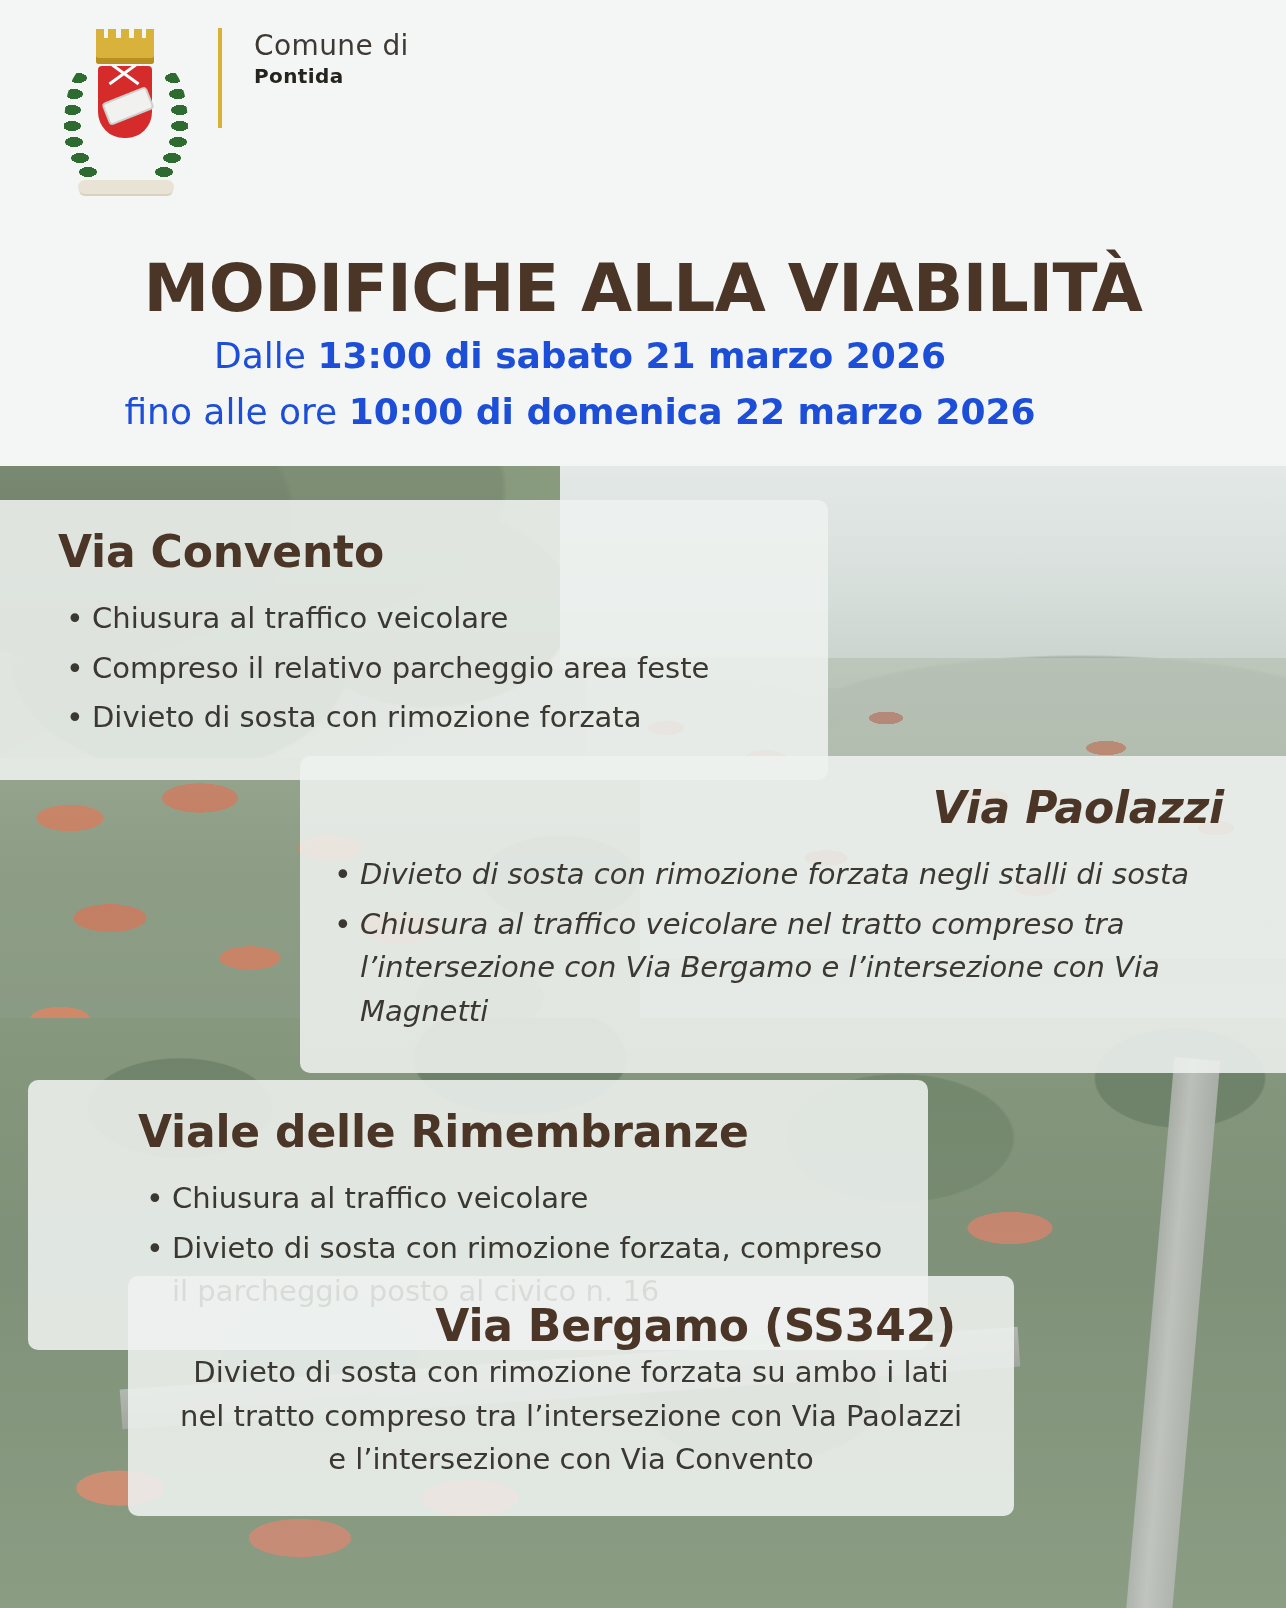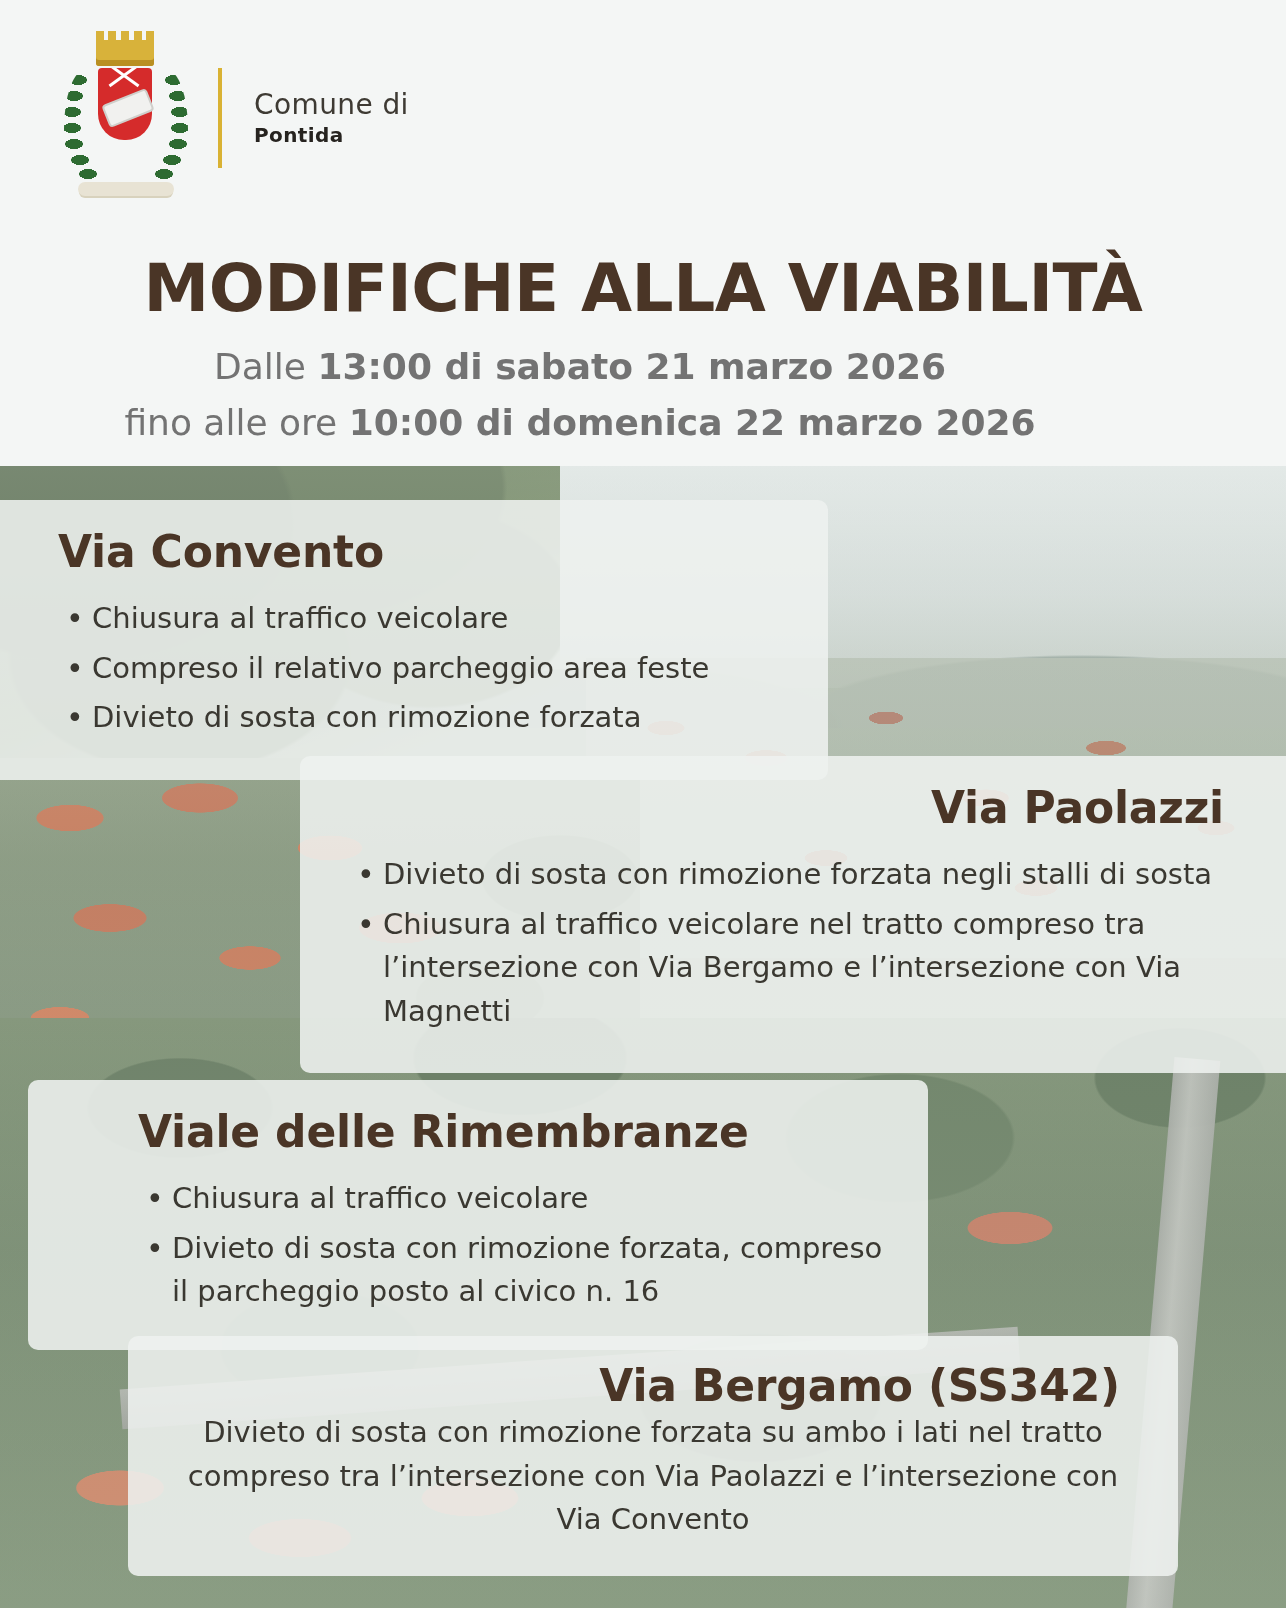--- a/index.html
+++ b/index.html
@@ -31,21 +31,21 @@
     height: 466px;
     background: #f4f6f5;
     z-index: 5;
   }
 
   .brand {
     position: absolute;
     top: 28px;
     left: 62px;
     display: flex;
-    align-items: center;
+    align-items: flex-start;
     height: 180px;
   }
 
   .crest {
     width: 128px;
     height: 176px;
     position: relative;
   }
   .crest .wreath-left, .crest .wreath-right {
     position: absolute;
@@ -173,25 +173,25 @@
     text-align: center;
     font-size: 66px;
     font-weight: bold;
     color: #4a3526;
     letter-spacing: -0.5px;
     margin-top: 28px;
   }
 
   .subtitle {
     position: absolute;
-    top: 339px;
+    top: 328px;
     left: 0;
     width: 1160px;
     text-align: center;
-    color: #737373;
+    color: #1d4ed8;
     font-size: 36px;
     line-height: 1.55;
   }
   .subtitle .light { font-weight: normal; }
   .subtitle .bold { font-weight: bold; }
 
   
   .photo {
     position: absolute;
     top: 458px;
@@ -354,40 +354,41 @@
     width: 828px;
     padding: 26px 40px 34px 58px;
     border-radius: 0 10px 10px 0;
   }
 
   
   #card-paolazzi {
     top: 756px;
     left: 300px;
     width: 986px;
-    padding: 26px 62px 34px 49px;
+    padding: 26px 62px 34px 26px;
     border-radius: 10px 0 0 10px;
     text-align: left;
+    font-style: italic;
   }
   #card-paolazzi h2 { text-align: right; }
 
   
   #card-rimembranze {
     top: 1080px;
     left: 28px;
     width: 900px;
     padding: 26px 40px 30px 110px;
     border-radius: 10px;
   }
 
   
   #card-bergamo {
-    top: 1336px;
+    top: 1276px;
     left: 128px;
-    width: 1050px;
+    width: 886px;
     padding: 24px 40px 34px 40px;
     border-radius: 10px;
     text-align: center;
   }
   #card-bergamo h2 { text-align: right; padding-right: 18px; }
   #card-bergamo p {
     margin: 0 0 0 0;
     font-size: 29px;
     line-height: 1.5;
     color: #3a3831;

